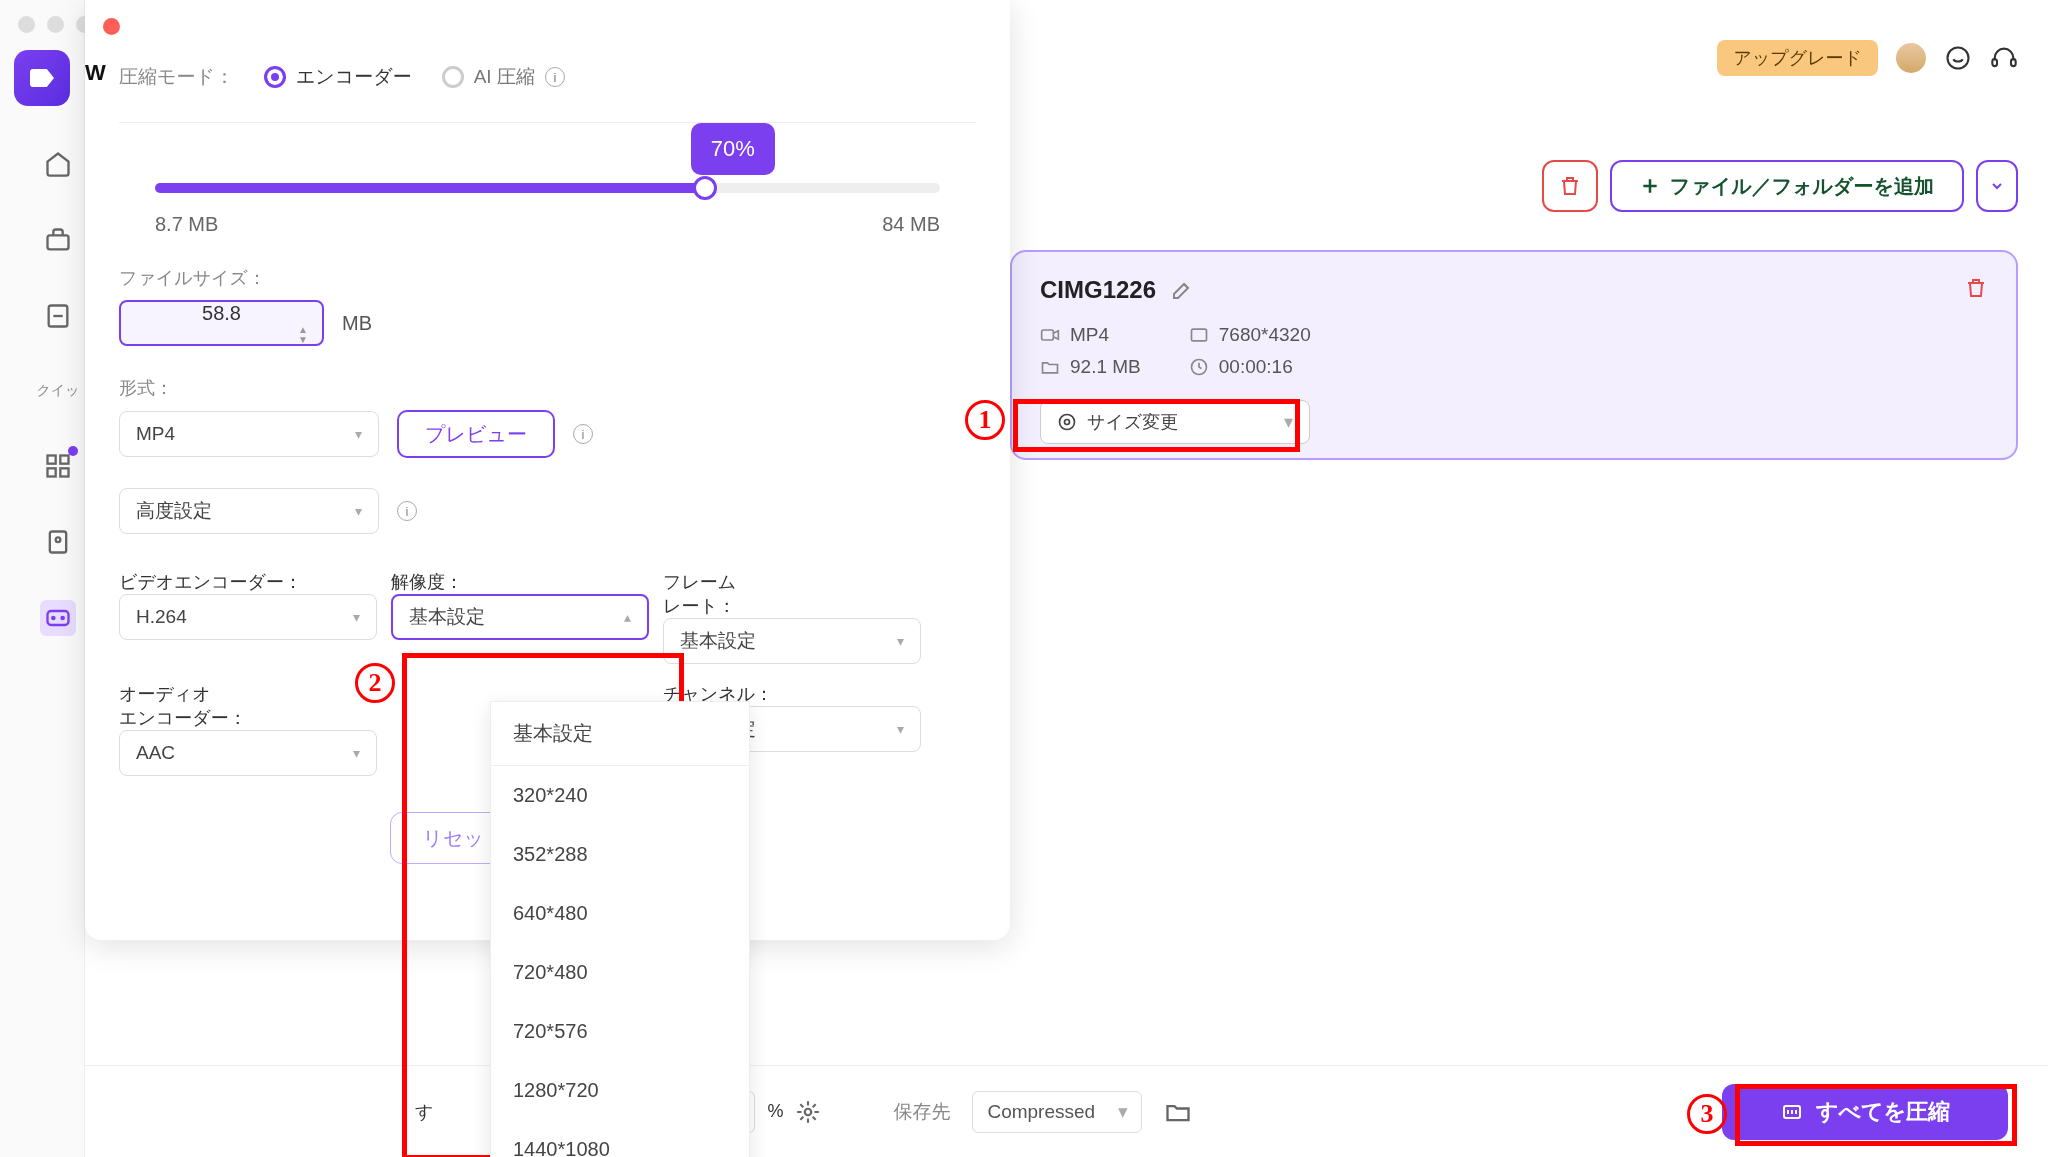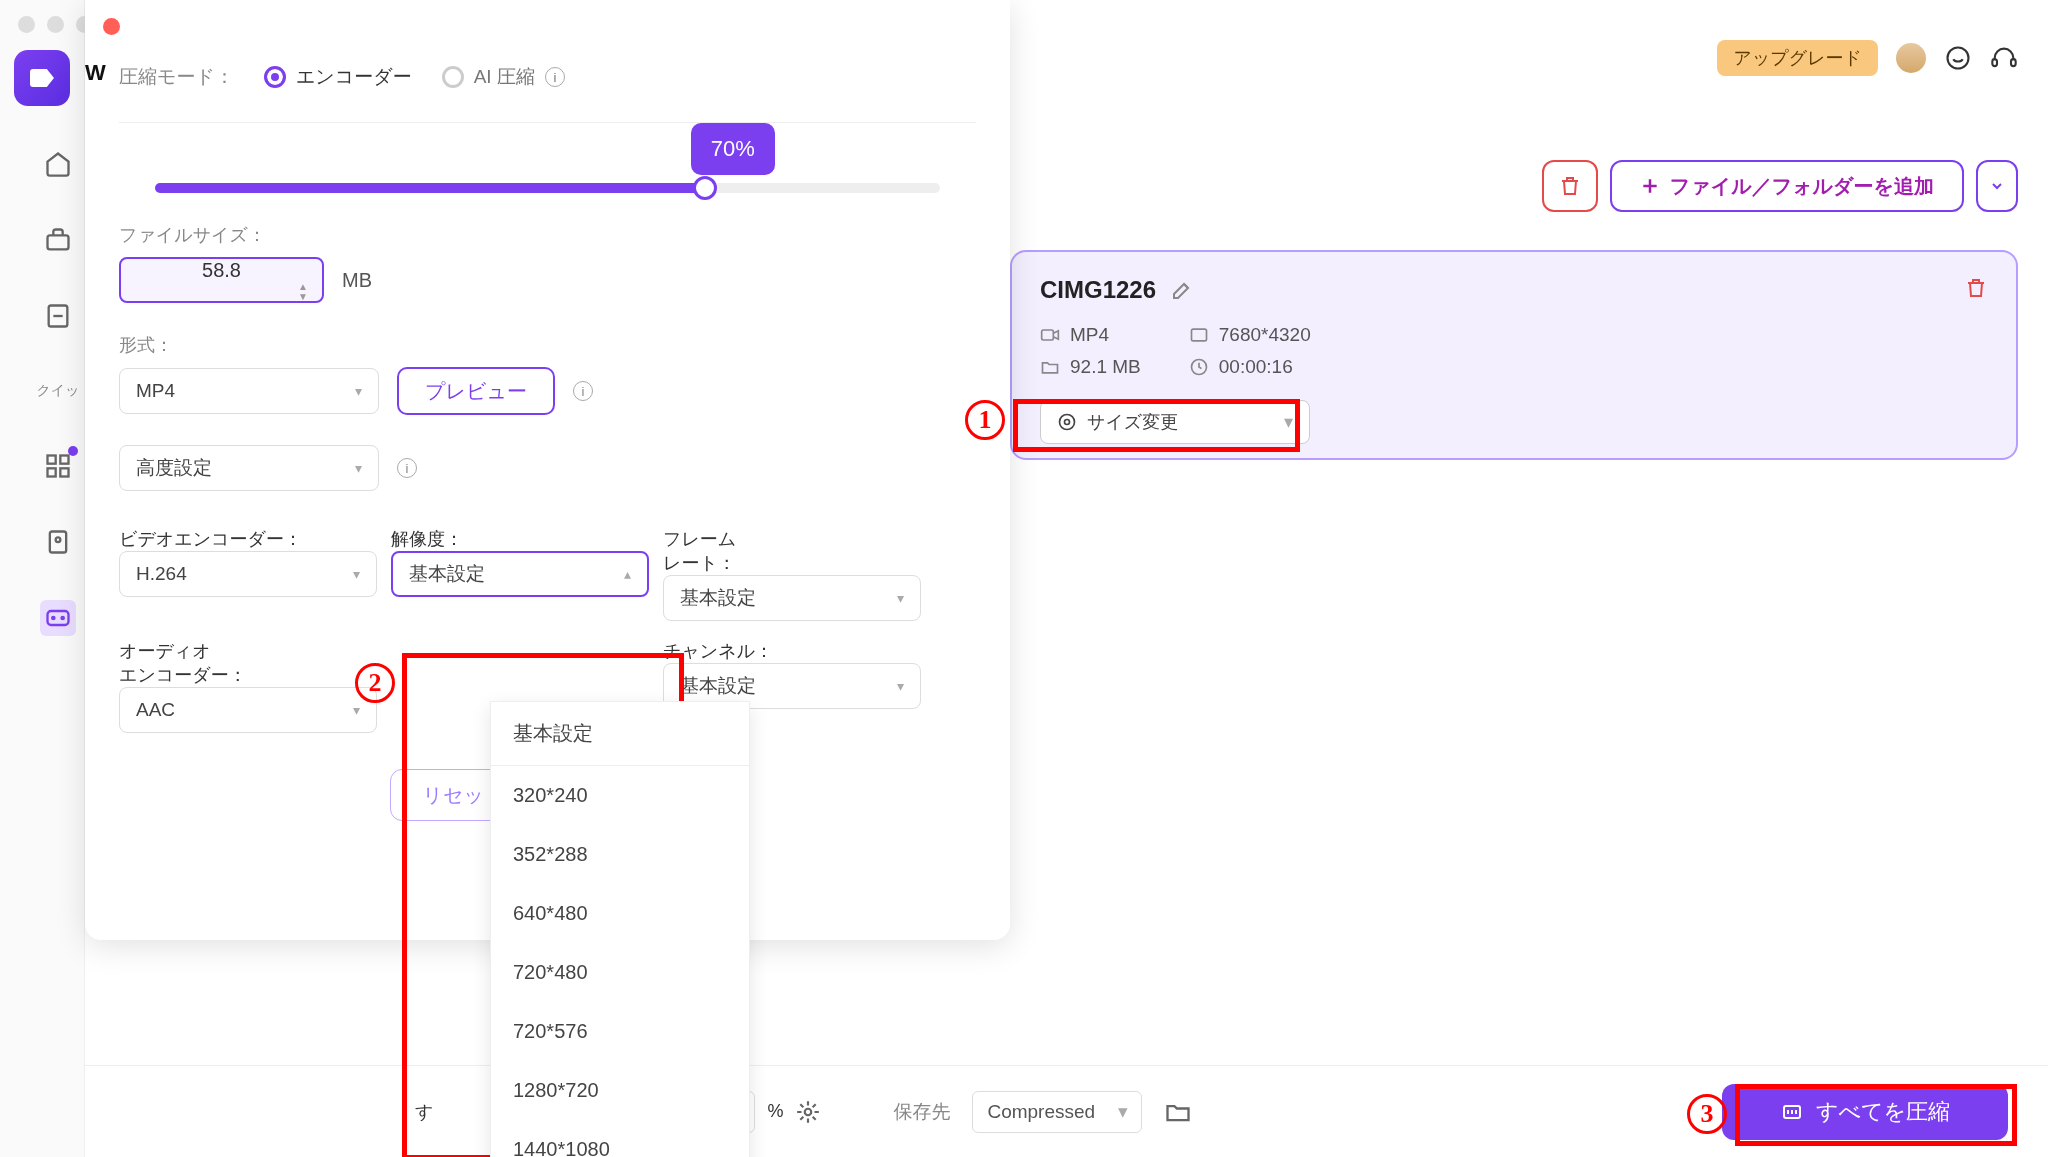--- a/index.html
+++ b/index.html
@@ -24,21 +24,21 @@
     
     
     .topbar-right { position:absolute; top:40px; right:30px; display:flex; align-items:center; gap:18px;}
     .upgrade-btn { background:#f9c77d; padding:6px 16px; border-radius:8px; color:#5b3a00; font-size:18px; font-weight:500;}
     .avatar { width:30px; height:30px; border-radius:50%; background:linear-gradient(#e8c89f,#d4a86b);}
     .top-ico { width:28px; height:28px; color:#333;}
     
     
     .file-topbar { position:absolute; top:160px; right:30px; display:flex; gap:12px; align-items:center;}
     .trash-btn { width:56px; height:52px; border:2px solid #e44a4a; border-radius:12px; display:flex; align-items:center; justify-content:center; color:#e44a4a;}
-    .add-file-btn { height:52px; padding: 0 28px; border:2px solid #7b3ff0; border-radius:12px; color:#a21caf; font-size:20px; font-weight:600; display:flex; align-items:center; gap:10px;}
+    .add-file-btn { height:52px; padding: 0 28px; border:2px solid #7b3ff0; border-radius:12px; color:#14532d; font-size:20px; font-weight:600; display:flex; align-items:center; gap:10px;}
     .add-file-chevron { height:52px; width:42px; border:2px solid #7b3ff0; border-radius:12px; display:flex; align-items:center; justify-content:center; color:#7b3ff0;}
     
     
     .file-card { position:absolute; top:250px; left:1010px; right:30px; height:210px; background:#f4efff; border:2px solid #b69dff; border-radius:16px; padding:24px 28px;}
     .file-title { font-size:24px; font-weight:600; color:#222; display:flex; align-items:center; gap:14px;}
     .edit-ico { color:#888; width:24px; height:24px;}
     .file-trash { position:absolute; top:24px; right:28px; color:#e44a4a;}
     .file-meta { display:flex; gap:48px; margin-top:20px; font-size:19px; color:#555;}
     .meta-col { display:flex; flex-direction:column; gap:10px;}
     .meta-item { display:flex; align-items:center; gap:10px;}
@@ -100,21 +100,21 @@
     .callout-num { position:absolute; width:40px; height:40px; border:3px solid #ff0000; border-radius:50%; color:#ff0000; font-size:26px; font-weight:700; display:flex; align-items:center; justify-content:center; font-family:serif;}
     
     
     .bottom-bar { position:absolute; bottom:0; left:85px; right:0; height:92px; border-top:1px solid #eee; background:#fff; display:flex; align-items:center; padding:0 40px; gap:22px;}
     .bar-lbl { color:#888; font-size:19px;}
     .pct-box { width:70px; height:42px; border:1px solid #ddd; border-radius:6px; display:flex; align-items:center; justify-content:center; font-size:19px;}
     .gear-ico { width:26px; height:26px; color:#666;}
     .folder-sel { width:170px; height:42px; border:1px solid #ddd; border-radius:6px; padding:0 14px; display:flex; align-items:center; font-size:19px; color:#555;}
     .folder-sel .chev { margin-left:auto; color:#aaa;}
     .folder-ico { width:28px; height:28px; color:#666;}
-    .compress-all-btn { margin-left:auto; height:56px; padding:0 58px; background:#7b3ff0; border-radius:12px; color:#fff; font-size:22px; font-weight:400; display:flex; align-items:center; gap:12px;}
+    .compress-all-btn { margin-left:auto; height:56px; padding:0 58px; background:#7b3ff0; border-radius:12px; color:#fff; font-size:22px; font-weight:700; display:flex; align-items:center; gap:12px;}
   </style>
 </head>
 <body>
 
 <div class="sidebar">
   <div class="dots">
     <div class="dot"></div>
     <div class="dot"></div>
     <div class="dot"></div>
   </div>
@@ -266,20 +266,24 @@
     </div>
   </div>
   <hr>
 
   <div class="slider-wrap">
     <div class="slider-bubble">70%</div>
     <div class="slider-track">
       <div class="slider-fill"></div>
       <div class="slider-handle"></div>
     </div>
+    <div class="slider-labels">
+      <span>8.7 MB</span>
+      <span>84 MB</span>
+    </div>
   </div>
 
   <div class="form-group">
     <div class="lbl">ファイルサイズ：</div>
     <div class="form-row">
       <div class="num-input">
         <span>58.8</span>
         <div class="stepper">
             <span>▲</span>
             <span>▼</span>

